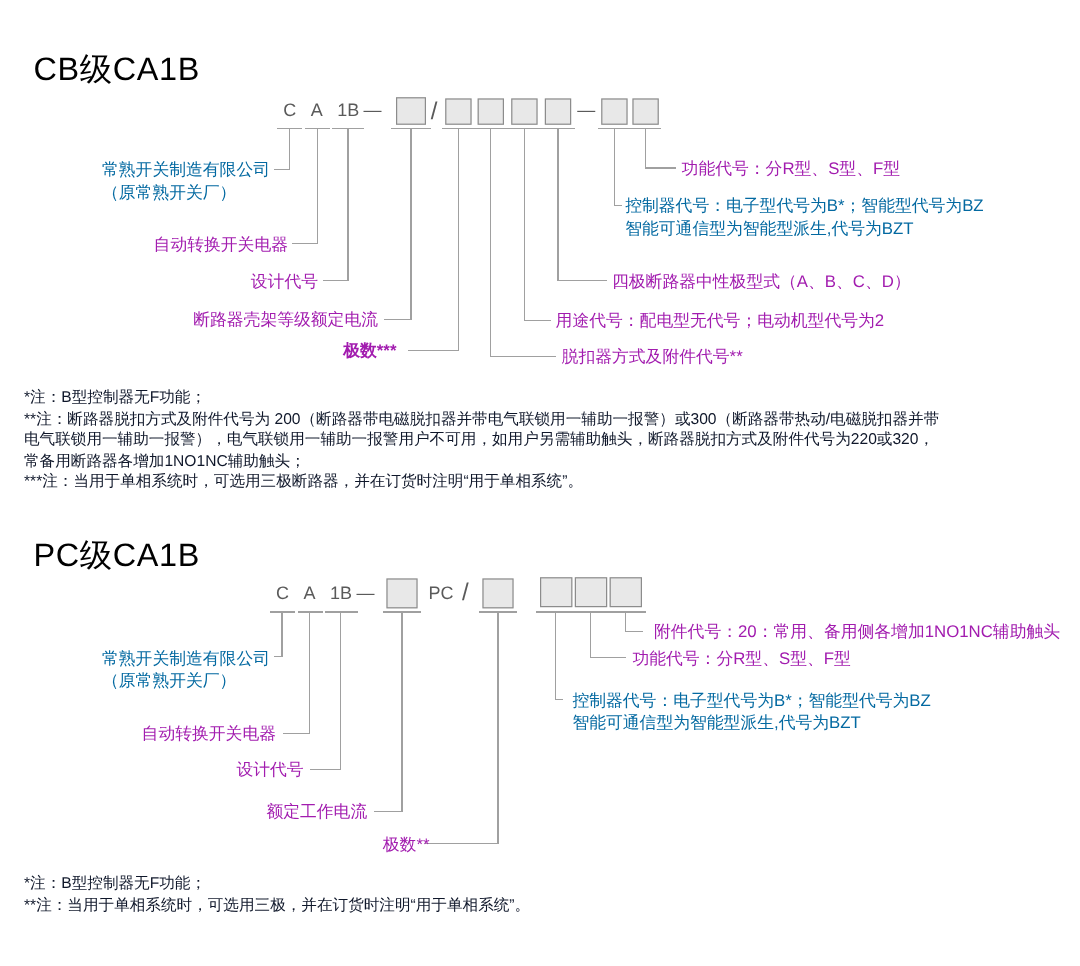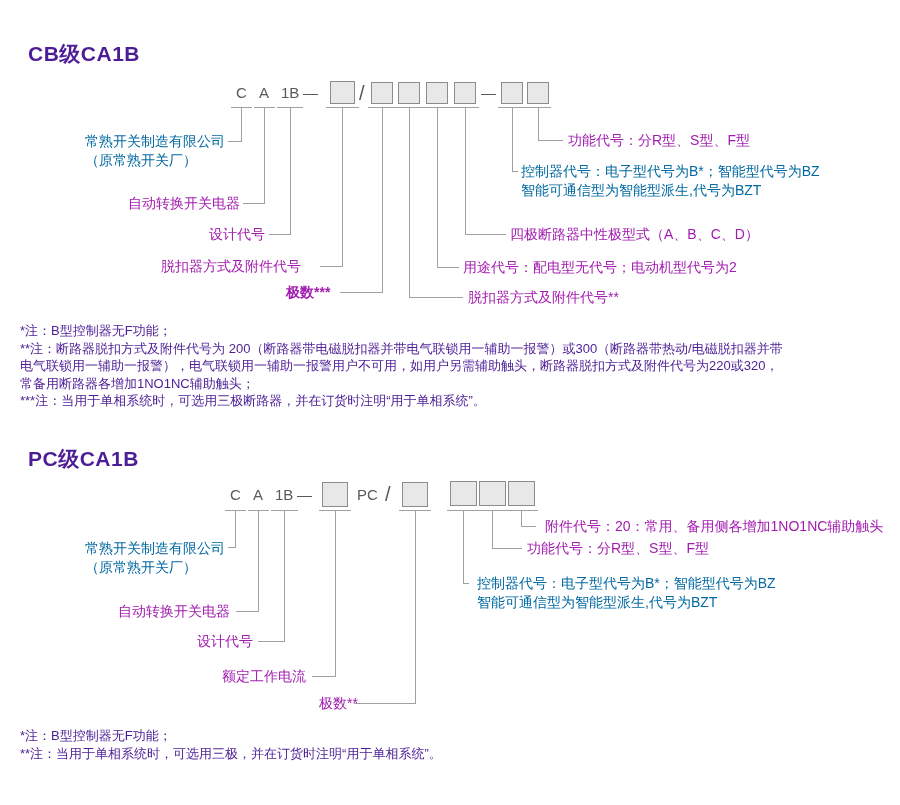--- a/index.html
+++ b/index.html
@@ -2,27 +2,27 @@
 <html><head>
 <meta charset="utf-8">
 <style>
   html,body { margin:0; padding:0; background:#ffffff; }
   .page {
     position:relative; width:900px; height:805px; background:#ffffff;
     font-family:"Liberation Sans","DejaVu Sans",sans-serif; overflow:hidden;
   }
   .lines { position:absolute; left:0; top:0; }
   .lines line, .lines polyline { stroke:#a0a0a0; stroke-width:1; fill:none; shape-rendering:crispEdges; }
-  .sec-title { position:absolute; margin:0; font-size:21px; font-weight:bold; color:#4c1d95; letter-spacing:0.5px; white-space:nowrap; }
+  .sec-title { position:absolute; margin:0; font-size:27px; font-weight:normal; color:#000000; letter-spacing:0.5px; white-space:nowrap; }
   .mchar { position:absolute; font-size:15px; color:#5a5a5a; line-height:15px; white-space:nowrap; }
   .mslash { position:absolute; font-size:20px; color:#5a5a5a; line-height:22px; }
   .mbox { position:absolute; background:#e8e8e8; border:1px solid #8c8c8c; box-sizing:border-box; }
   .lbl { position:absolute; font-size:14px; color:#a21caf; line-height:16px; white-space:nowrap; }
   .lbl2 { position:absolute; font-size:14px; color:#0369a1; line-height:19px; white-space:nowrap; }
-  .notes { position:absolute; font-size:13px; color:#4c1d95; line-height:17.5px; white-space:nowrap; }
+  .notes { position:absolute; font-size:13px; color:#0f172a; line-height:17.5px; white-space:nowrap; }
 </style>
 </head>
 <body>
 
 <div class="page">
 
   <svg class="lines" width="900" height="805">
 
     <g>
       <line x1="231" y1="107" x2="252" y2="107"></line>
@@ -89,21 +89,21 @@
     <span class="mchar" style="left:481px; top:85px;">—</span>
     <div class="mbox" style="left:501px; top:82px; width:22px; height:22px;"></div>
     <div class="mbox" style="left:527px; top:82px; width:22px; height:22px;"></div>
 
     <div class="lbl2" style="left:85px; top:132px;">
       <span style="display:block;">常熟开关制造有限公司</span>
       <span style="display:block;">（原常熟开关厂）</span>
     </div>
     <div class="lbl" style="left:128px; top:195px;">自动转换开关电器</div>
     <div class="lbl" style="left:209px; top:226px;">设计代号</div>
-    <div class="lbl" style="left:161px; top:258px;">脱扣器方式及附件代号</div>
+    <div class="lbl" style="left:161px; top:258px;">断路器壳架等级额定电流</div>
     <div class="lbl" style="left:286px; top:284px;font-weight:bold;">极数***</div>
 
     <div class="lbl" style="left:568px; top:132px;">功能代号：分R型、S型、F型</div>
     <div class="lbl2" style="left:521px; top:162px;">
       <span style="display:block;">控制器代号：电子型代号为B*；智能型代号为BZ</span>
       <span style="display:block;">智能可通信型为智能型派生,代号为BZT</span>
     </div>
     <div class="lbl" style="left:510px; top:226px;">四极断路器中性极型式（A、B、C、D）</div>
     <div class="lbl" style="left:463px; top:259px;">用途代号：配电型无代号；电动机型代号为2</div>
     <div class="lbl" style="left:468px; top:289px;">脱扣器方式及附件代号**</div>

